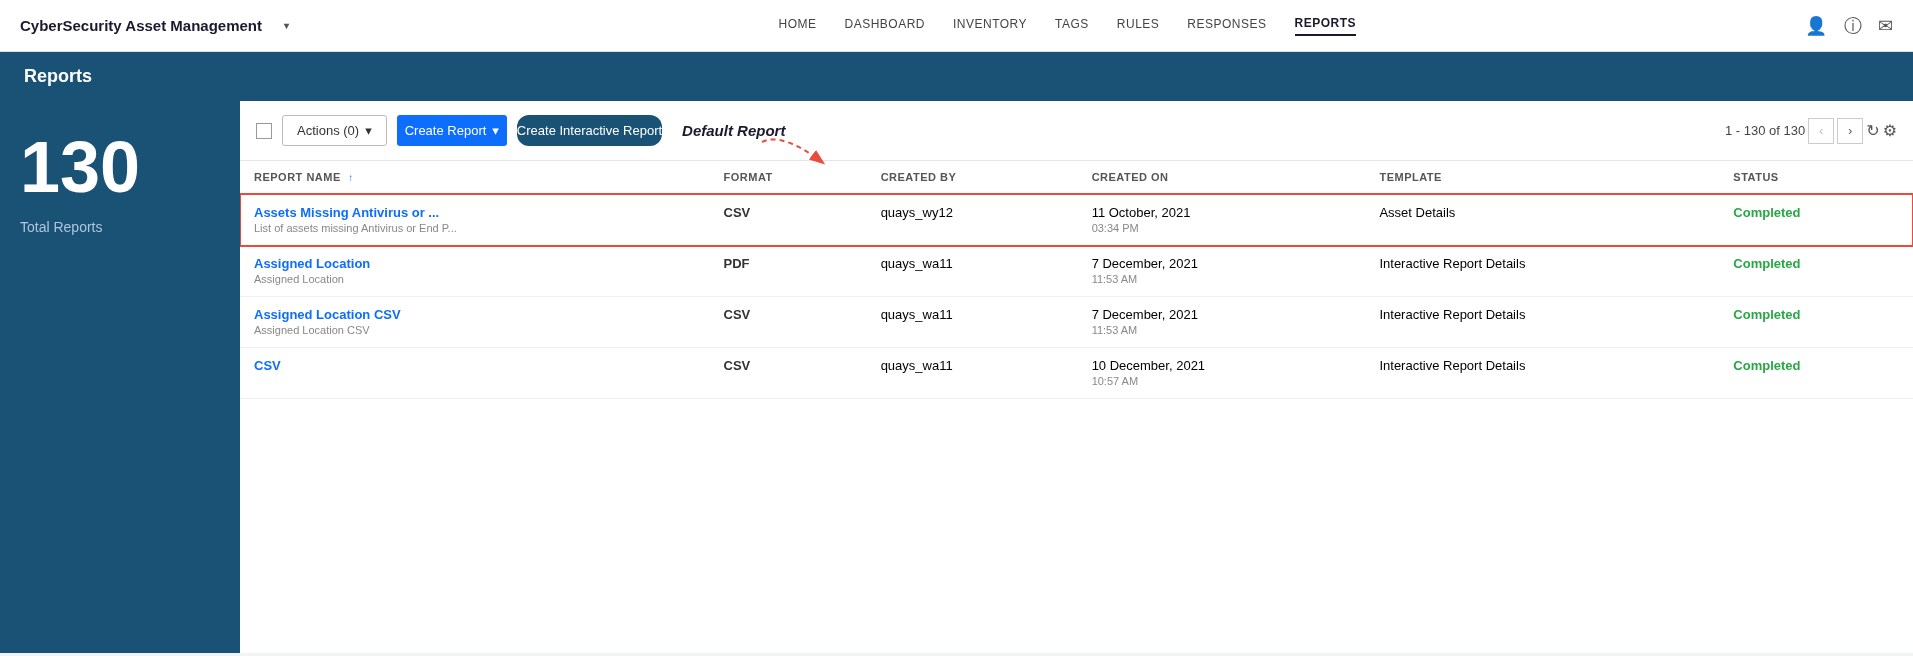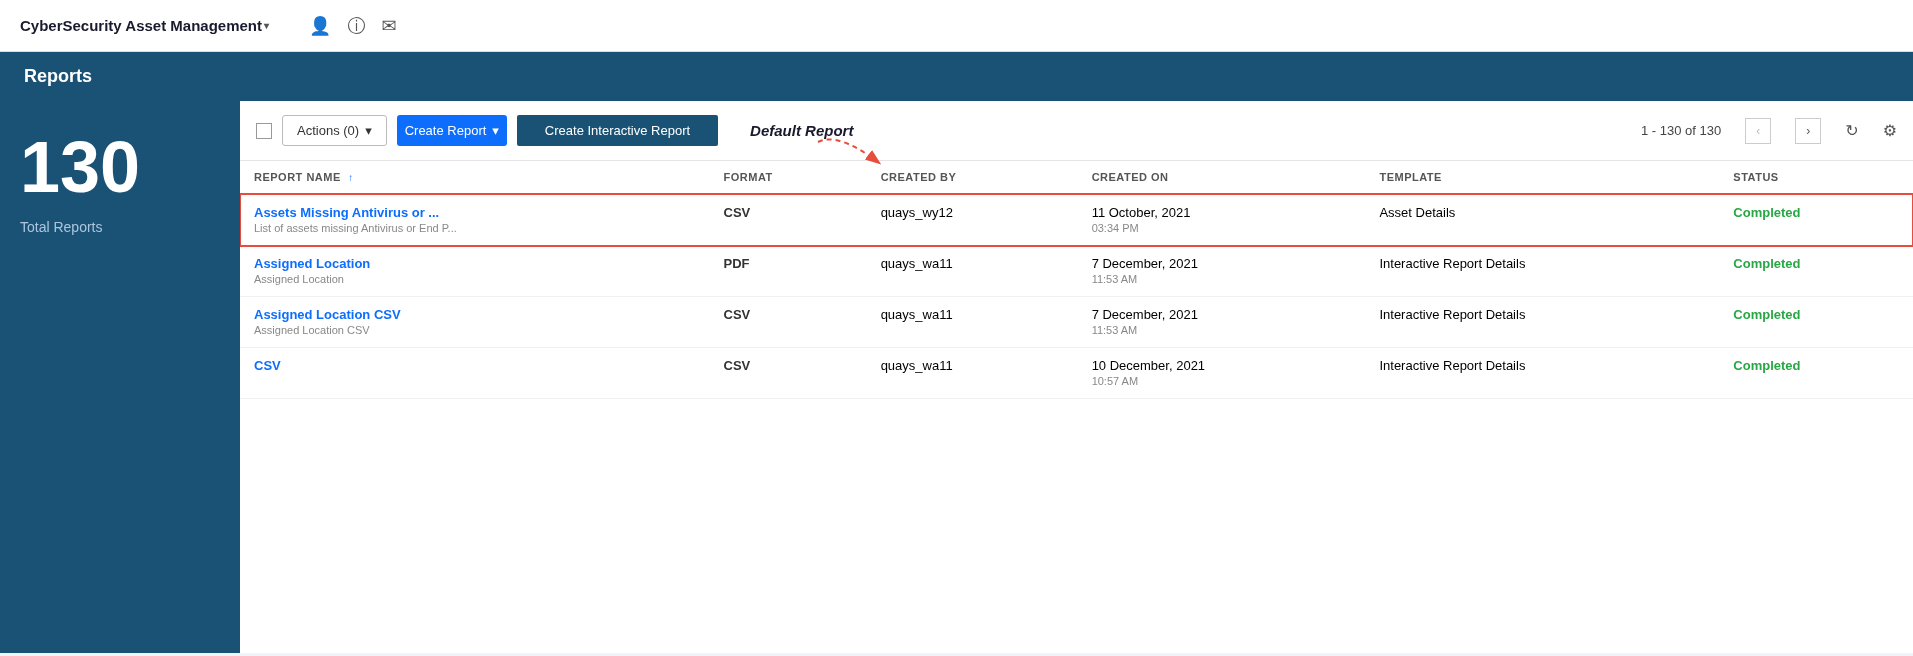--- a/index.html
+++ b/index.html
@@ -13,21 +13,21 @@
       align-items: center;
       padding: 0 20px;
       height: 52px;
     }
     .app-title {
       font-size: 15px;
       font-weight: 600;
       color: #1a1a2e;
       display: flex;
       align-items: center;
-      gap: 2px;
+      gap: 22px;
       margin-right: 40px;
       white-space: nowrap;
     }
     .app-title .chevron {
       font-size: 10px;
       color: #555;
     }
     .nav-links {
       display: flex;
       align-items: center;
@@ -131,30 +131,30 @@
       cursor: pointer;
       border-radius: 3px;
       display: flex;
       align-items: center;
       gap: 6px;
     }
     .btn-primary-dark {
       background: #1a5276;
       color: #fff;
       border: none;
-      padding: 8px 28px;
+      padding: 8px 0;
       font-size: 13px;
       cursor: pointer;
-      border-radius: 2px;
+      border-radius: 12px;
     }
     .pagination-info {
       margin-left: auto;
       display: flex;
       align-items: center;
-      gap: 24px;
+      gap: 3px;
       font-size: 13px;
       color: #444;
     }
     .page-nav-btn {
       border: 1px solid #ccc;
       background: #fff;
       width: 26px;
       height: 26px;
       display: flex;
       align-items: center;
@@ -247,20 +247,30 @@
     }
   </style>
 </head>
 <body>
 
 <nav class="top-nav">
   <div class="app-title">
     <span>CyberSecurity Asset Management</span>
     <span class="chevron">▾</span>
   </div>
+  <div class="nav-links">
+
+  <a class="nav-link" href="#">HOME</a>
+      <a class="nav-link" href="#">DASHBOARD</a>
+      <a class="nav-link" href="#">INVENTORY</a>
+      <a class="nav-link" href="#">TAGS</a>
+      <a class="nav-link" href="#">RULES</a>
+      <a class="nav-link" href="#">RESPONSES</a>
+      <a class="nav-link active" href="#">REPORTS</a>
+    </div>
   <div class="nav-icons">
     <span class="nav-icon">👤</span>
     <span class="nav-icon">ⓘ</span>
     <span class="nav-icon">✉</span>
   </div>
 </nav>
 
 <div class="page-header">
   <span>Reports</span>
 </div>
@@ -291,21 +301,21 @@
       <div style="position:relative; margin-left: 10px; display:flex; align-items:center;">
 
         <svg width="180" height="60" style="position:absolute; left:0; top:10px; overflow:visible;">
           <path d="M 80 10 Q 100 0 140 30" stroke="#e74c3c" stroke-width="2" stroke-dasharray="5,4" fill="none" marker-end="url(#arrow)"></path>
           <defs>
             <marker id="arrow" markerWidth="8" markerHeight="8" refX="6" refY="3" orient="auto">
               <path d="M0,0 L0,6 L8,3 z" fill="#e74c3c"></path>
             </marker>
           </defs>
         </svg>
-        <span class="annotation-text" style="margin-left: 12px;">Default Report</span>
+        <span class="annotation-text" style="margin-left: 0;">Default Report</span>
       </div>
 
       <div class="pagination-info">
         <span>1 - 130 of 130</span>
         <button class="page-nav-btn disabled">‹</button>
         <button class="page-nav-btn">›</button>
         <span class="icon-refresh">↻</span>
         <span class="icon-settings">⚙</span>
       </div>
     </div>

